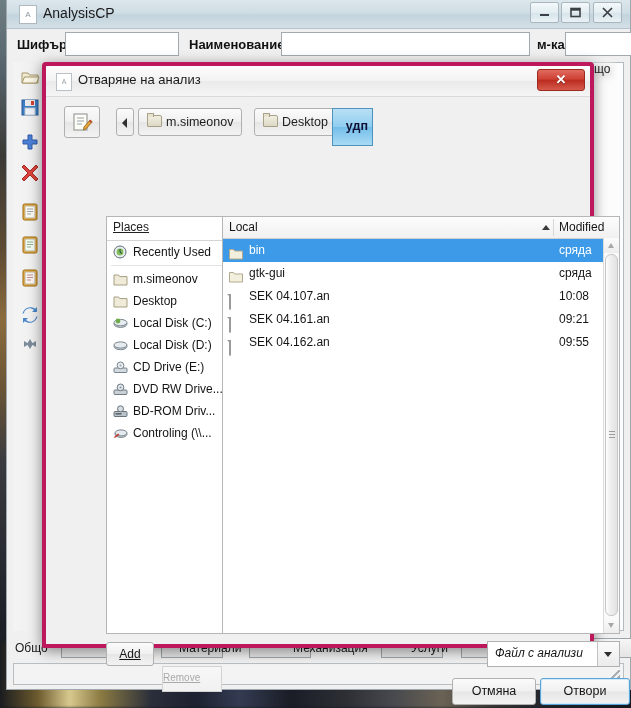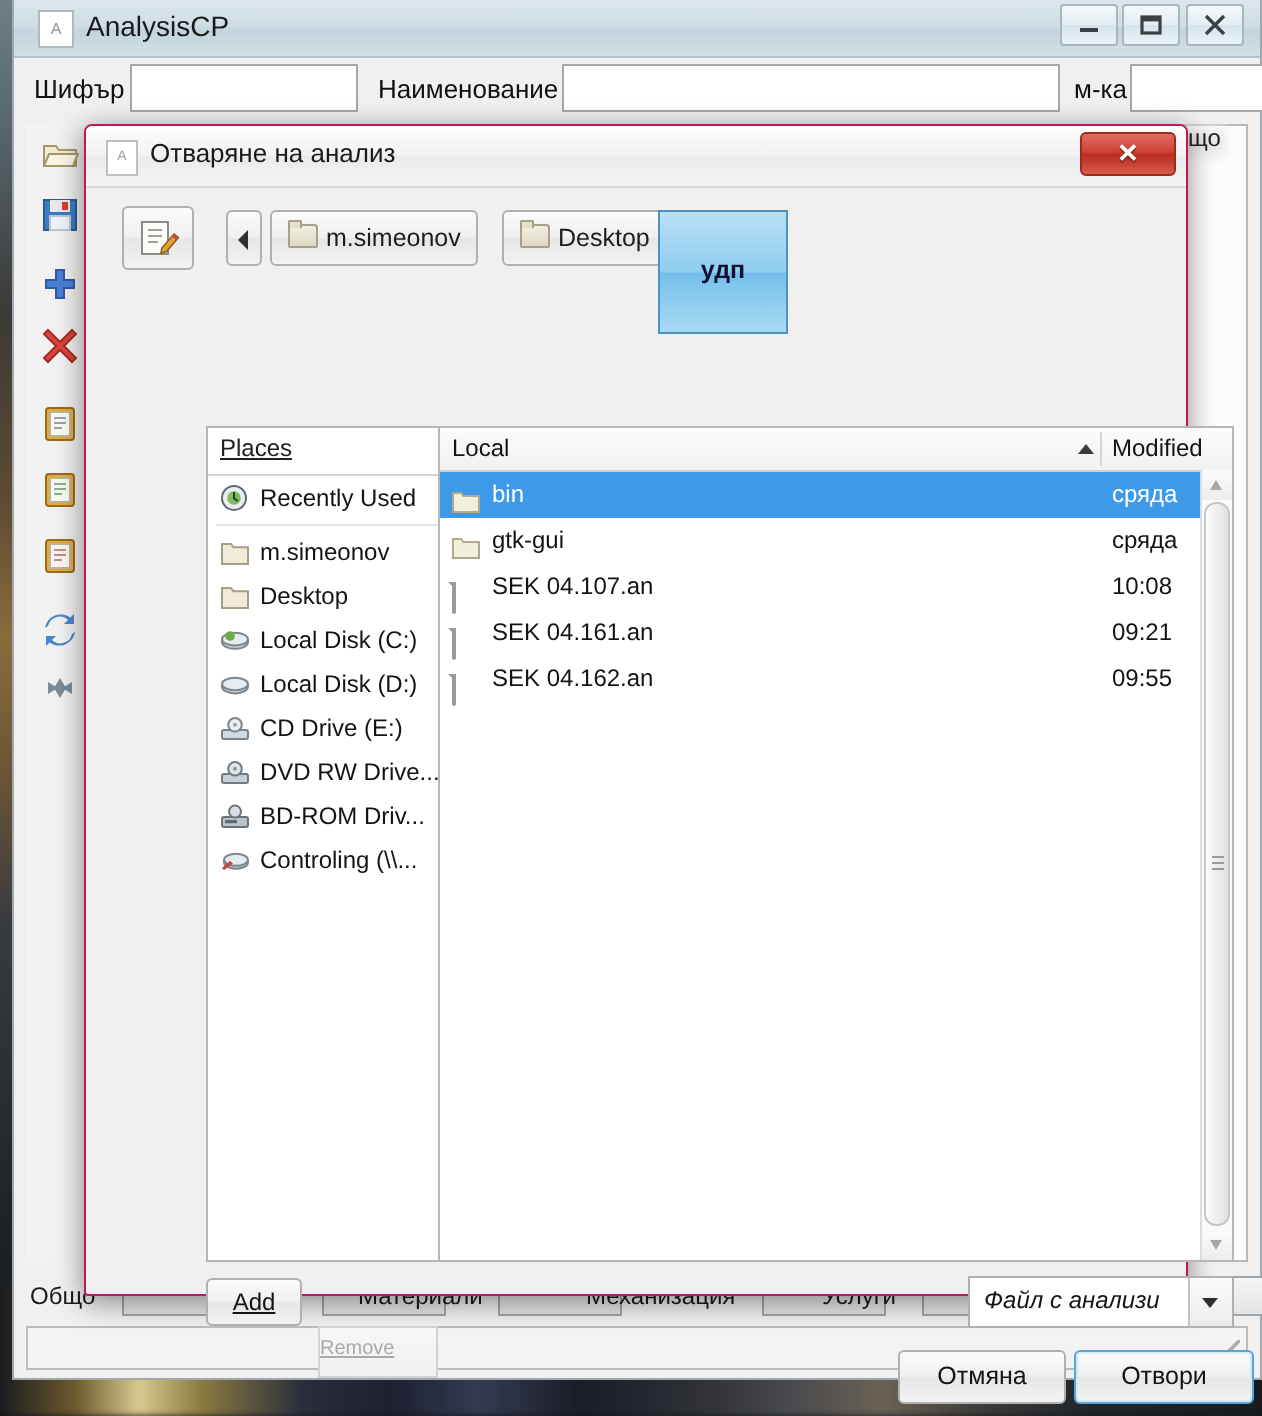--- a/index.html
+++ b/index.html
@@ -63,21 +63,21 @@
   }
   #btn-min { right: 71px; }
   #btn-max { right: 40px; }
   #btn-close { right: 8px; }
   .winbtn svg { display: block; margin: 4px auto; }
 
   
   #form-row {
     position: absolute; left: 6px; top: 31px; right: 6px; height: 28px;
   }
-  .form-label { position: absolute; top: 6px; font-size: 13px; color: #111; }
+  .form-label { position: absolute; top: 6px; font-size: 13px; color: #111; font-weight: bold; }
   .form-input {
     position: absolute; top: 1px; height: 24px;
     background: #fff; border: 1px solid #a3a9ad; box-sizing: border-box;
   }
   #lbl-shifur { left: 4px; }
   #in-shifur  { left: 52px; width: 114px; }
   #lbl-naim   { left: 176px; }
   #in-naim    { left: 268px; width: 249px; }
   #lbl-mka    { left: 524px; }
   #in-mka     { left: 552px; width: 67px; }
@@ -128,21 +128,21 @@
     position: absolute; right: 3px; bottom: 2px; width: 12px; height: 12px;
     background:
       linear-gradient(135deg, transparent 45%, #a8aeb2 45%, #a8aeb2 55%, transparent 55%),
       linear-gradient(135deg, transparent 70%, #a8aeb2 70%, #a8aeb2 80%, transparent 80%);
   }
 
   
   #dialog {
     position: absolute; left: 42px; top: 62px; width: 552px; height: 586px;
     background: #f0f0f0;
-    border: 1px solid #be185d;
+    border: 4px solid #be185d;
     border-radius: 4px 4px 2px 2px;
     box-sizing: border-box;
     box-shadow: 0 3px 14px rgba(0,0,0,.45);
   }
   #dlg-titlebar {
     position: absolute; left: 0; top: 0; right: 0; height: 30px;
     background: linear-gradient(to bottom, #fdfdfd 0%, #f2f2f2 48%, #eaeaea 52%, #f5f5f5 100%);
     border-bottom: 1px solid #dadada;
     border-radius: 3px 3px 0 0;
   }
@@ -180,21 +180,21 @@
     position: absolute; left: 70px; top: 12px; width: 18px; height: 28px;
   }
   .crumb {
     position: absolute; top: 12px; height: 28px;
     padding: 0 8px; line-height: 26px; font-size: 12.5px; color: #1d1d1d;
     white-space: nowrap;
   }
   #crumb-1 { left: 92px; }
   #crumb-2 { left: 208px; }
   #crumb-3 {
-    left: 286px; width: 31px; padding: 16px; text-align: center;
+    left: 286px; width: 31px; padding: 4px; text-align: right;
     background: linear-gradient(to bottom, #b9e0f5 0%, #8fcdf0 50%, #74bfea 51%, #a9daf4 100%);
     border: 1px solid #4e93bd; font-weight: bold; color: #113;
   }
   .folder-ico {
     display: inline-block; width: 13px; height: 10px; margin-right: 4px;
     vertical-align: -1px;
     background: linear-gradient(to bottom, #f2efe2, #ddd8c4);
     border: 1px solid #a8a189; border-radius: 1px 2px 1px 1px;
     position: relative;
   }

